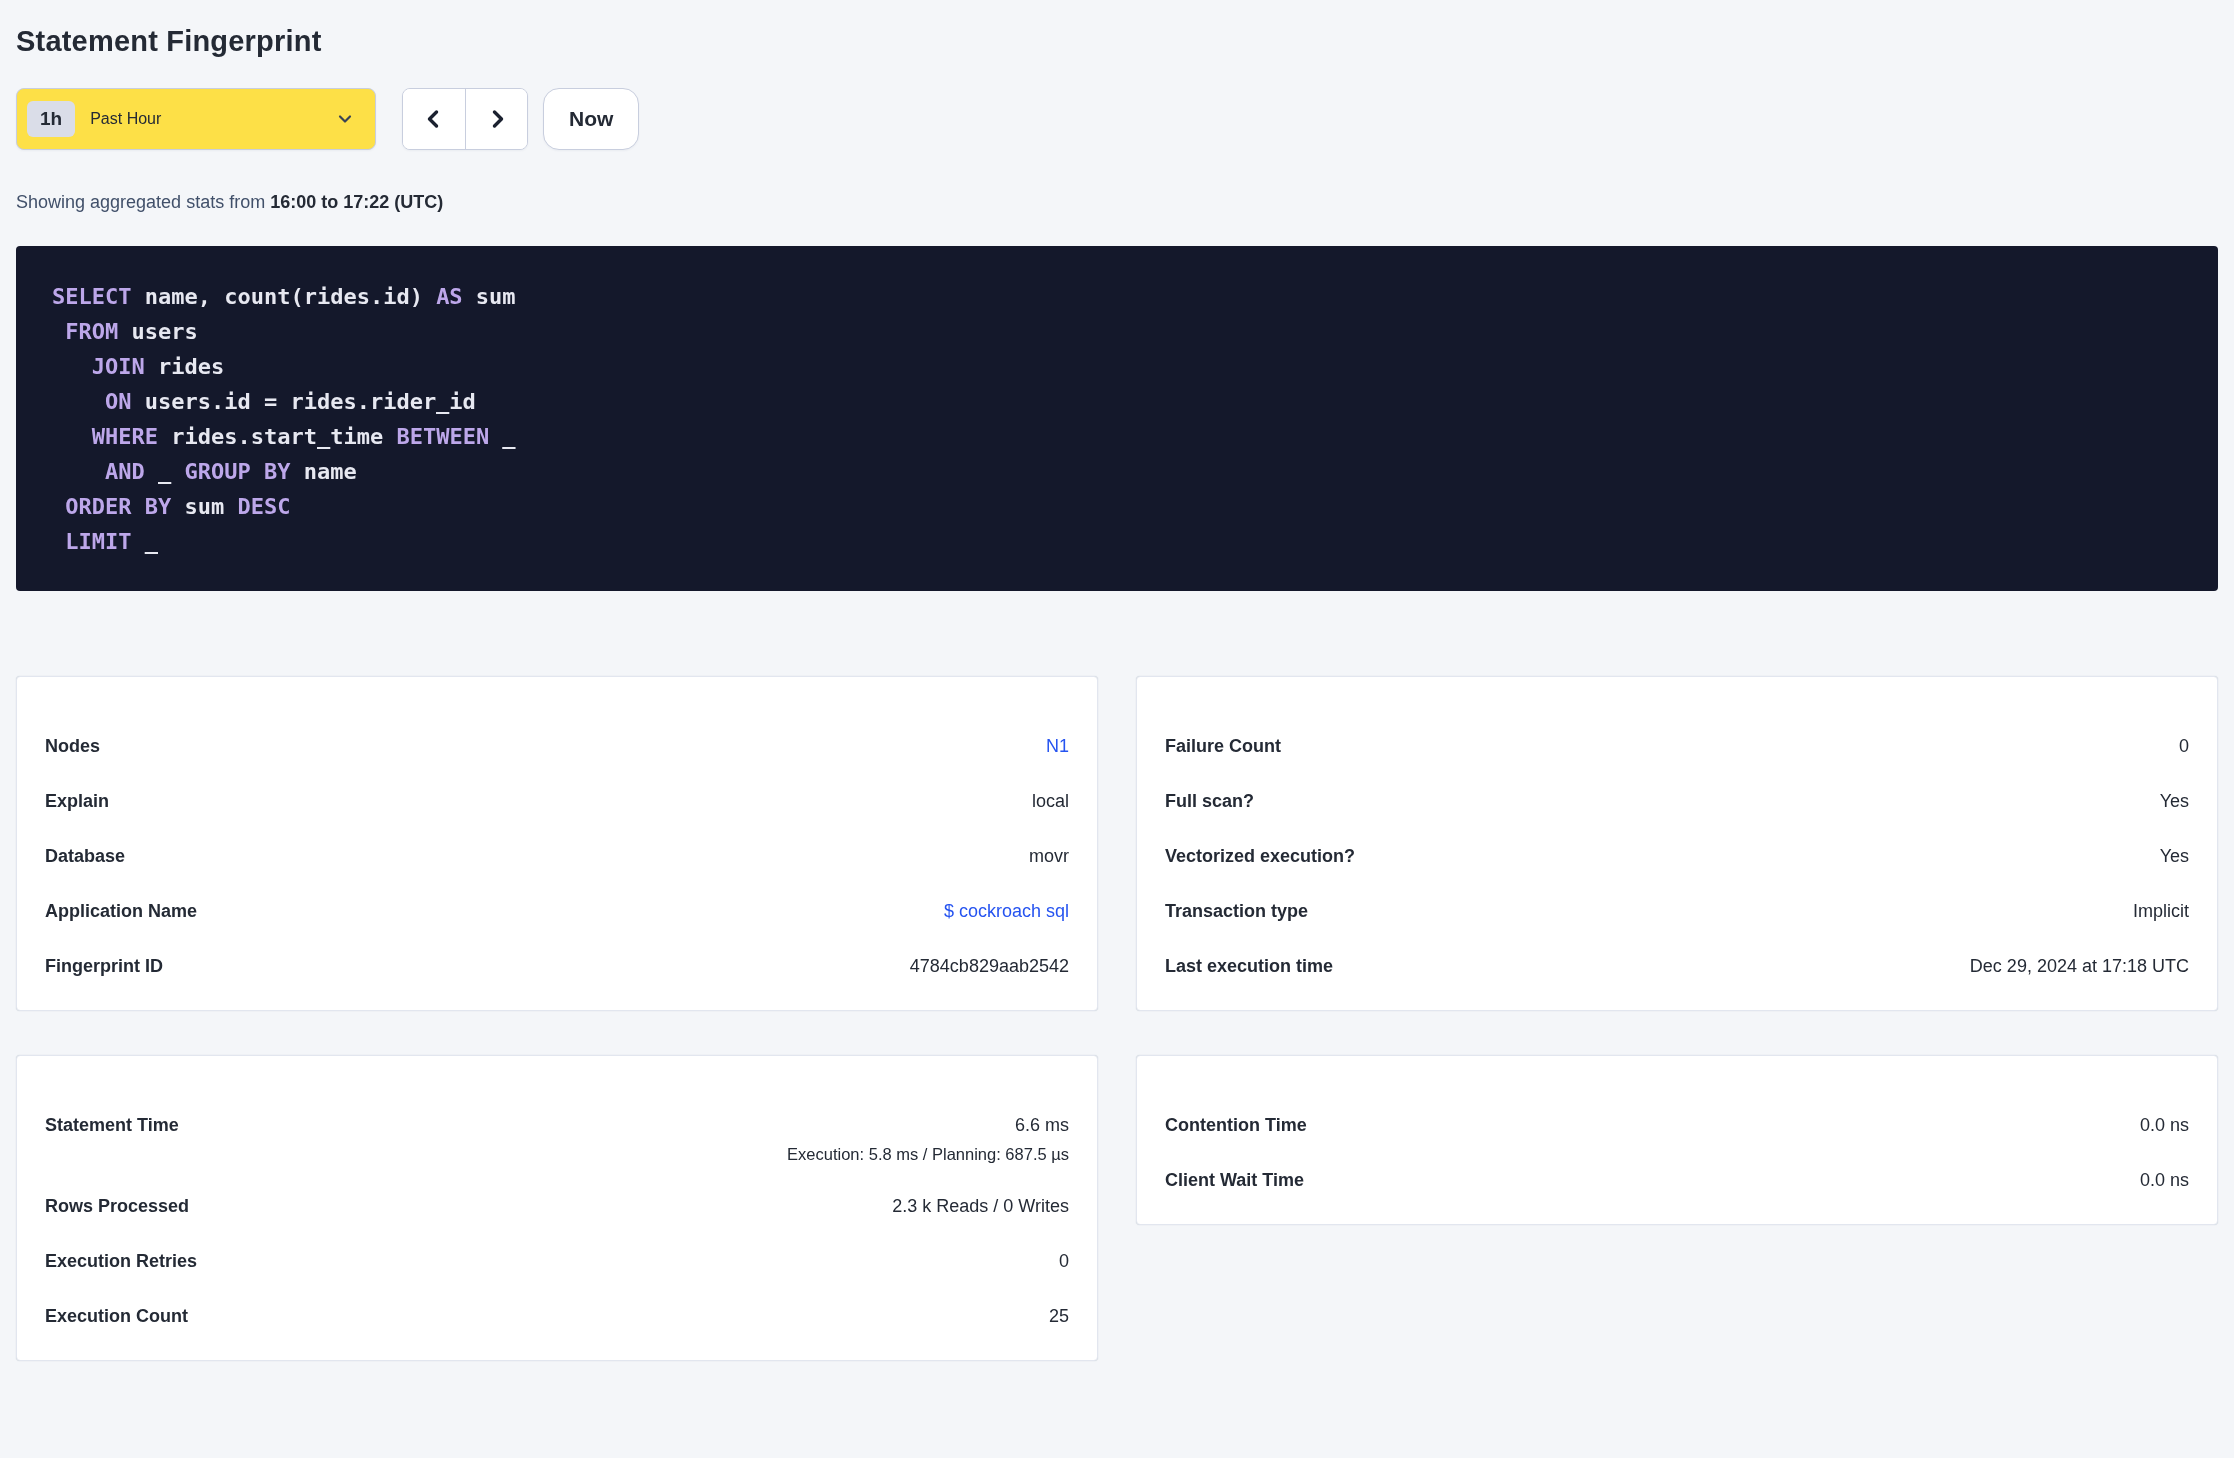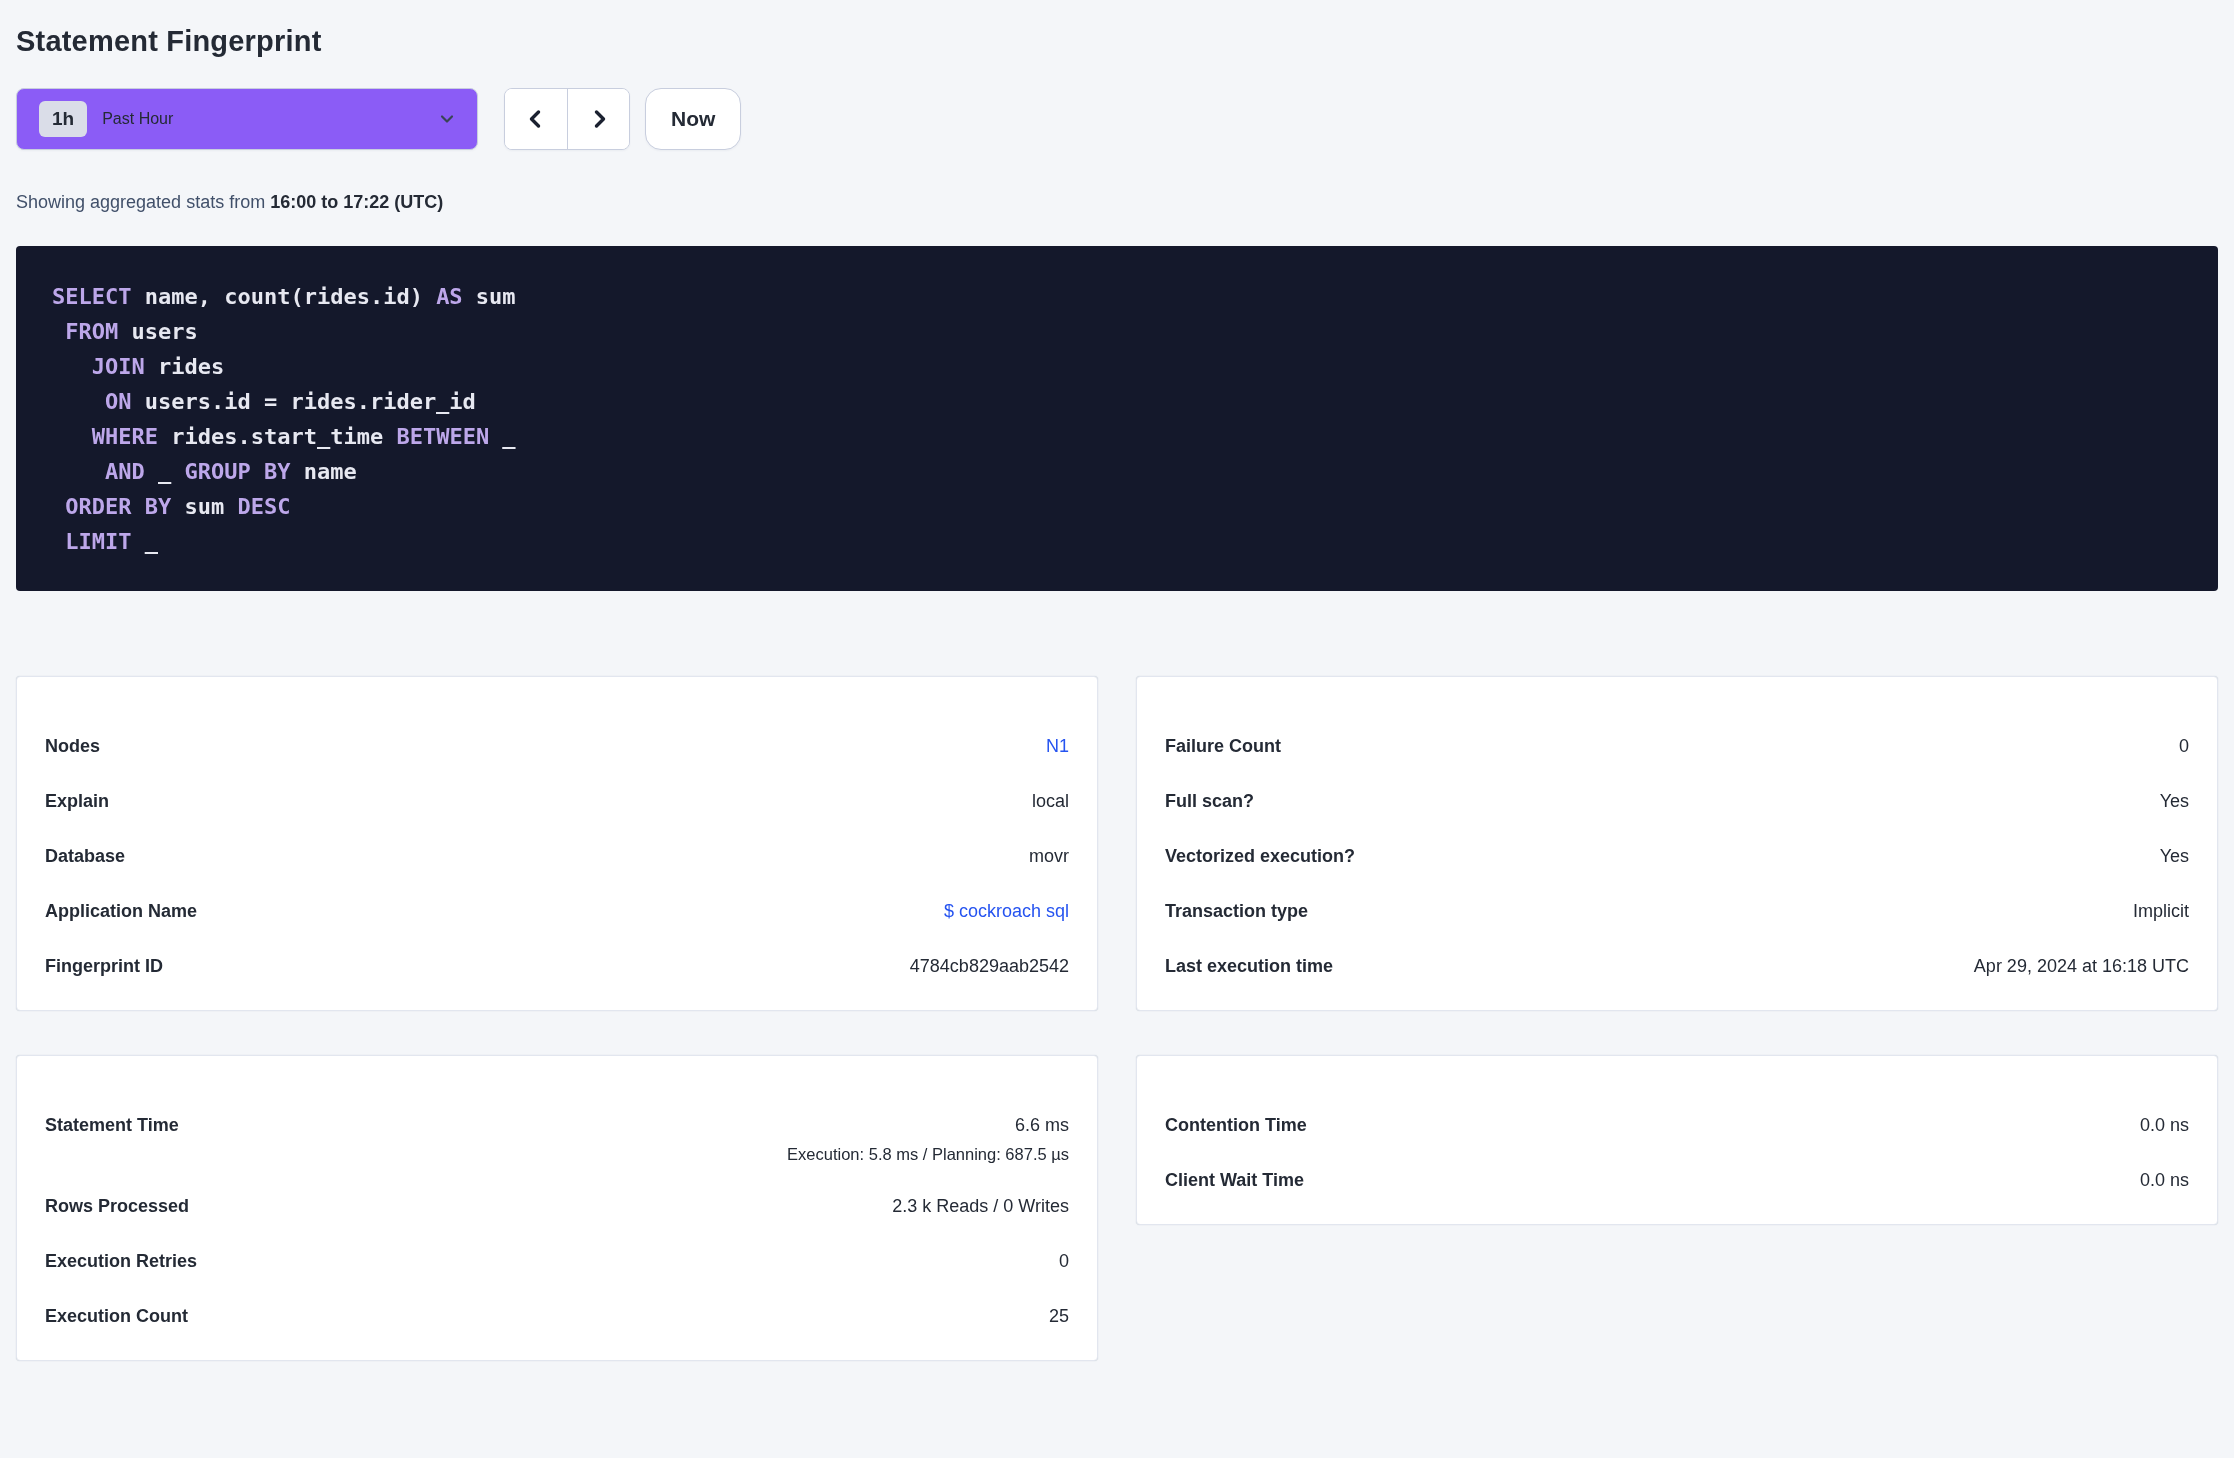--- a/index.html
+++ b/index.html
@@ -30,22 +30,22 @@
   .tabs{margin-top:40px;border-bottom:1px solid var(--divider);display:flex;}
   .tab{appearance:none;background:none;border:none;cursor:pointer;
        font-family:inherit;font-size:21px;color:var(--ink);
        padding:10px 24px 19px 24px;margin-right:58px;position:relative;}
   .tab.active{color:var(--accent);}
   .tab.active::after{content:"";position:absolute;left:0;right:0;bottom:-1px;
        height:5px;border-radius:3px;background:var(--accent);}
 
   
   .toolbar{margin-top:30px;display:flex;align-items:stretch;height:62px;}
-  .time-picker{width:462px;background:#8b5cf6;border:1px solid var(--btn-border);
-       border-radius:8px;display:flex;align-items:center;padding:0 22px;
+  .time-picker{width:360px;background:#fde047;border:1px solid var(--btn-border);
+       border-radius:8px;display:flex;align-items:center;padding:0 10px;
        position:relative;cursor:pointer;box-shadow:0 1px 2px rgba(38,51,90,.05);}
   .time-badge{background:var(--badge-bg);color:var(--ink);font-weight:700;
        font-size:19px;padding:7px 13px;border-radius:6px;}
   .time-label{margin-left:15px;font-size:16px;color:var(--ink);}
   .picker-caret{position:absolute;right:20px;top:50%;transform:translateY(-50%);
        display:flex;color:#394455;}
   .nav-group{margin-left:26px;display:flex;background:#fff;
        border:1px solid var(--btn-border);border-radius:8px;overflow:hidden;
        box-shadow:0 1px 2px rgba(38,51,90,.05);}
   .nav-btn{width:62px;display:flex;align-items:center;justify-content:center;
@@ -161,21 +161,21 @@
         <div class="card-row">
           <span class="row-label">Vectorized execution?</span>
           <span class="value-stack"><span class="row-value">Yes</span></span>
         </div>
         <div class="card-row">
           <span class="row-label">Transaction type</span>
           <span class="value-stack"><span class="row-value">Implicit</span></span>
         </div>
         <div class="card-row">
           <span class="row-label">Last execution time</span>
-          <span class="value-stack"><span class="row-value">Apr 29, 2024 at 16:18 UTC</span></span>
+          <span class="value-stack"><span class="row-value">Dec 29, 2024 at 17:18 UTC</span></span>
         </div>
       </section>
       <section class="card">
         <div class="card-row">
           <span class="row-label">Statement Time</span>
           <span class="value-stack"><span class="row-value">6.6 ms</span><div class="row-sub">Execution: 5.8 ms / Planning: 687.5 µs</div></span>
         </div>
         <div class="card-row">
           <span class="row-label">Rows Processed</span>
           <span class="value-stack"><span class="row-value">2.3 k Reads / 0 Writes</span></span>

